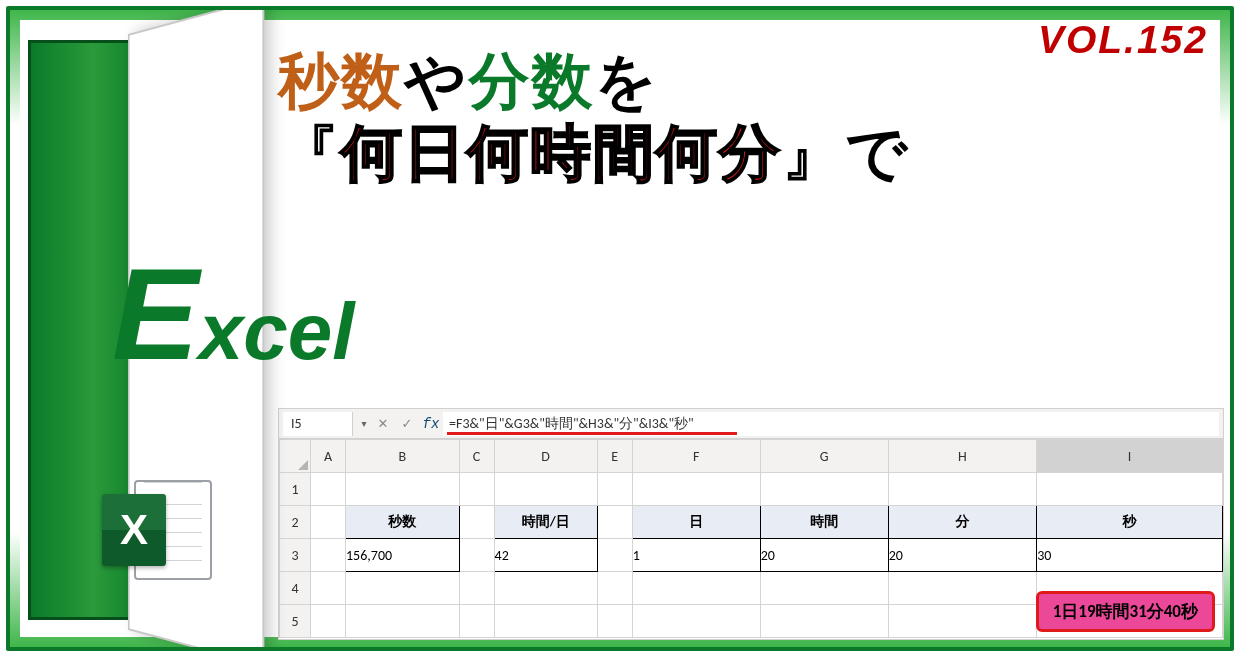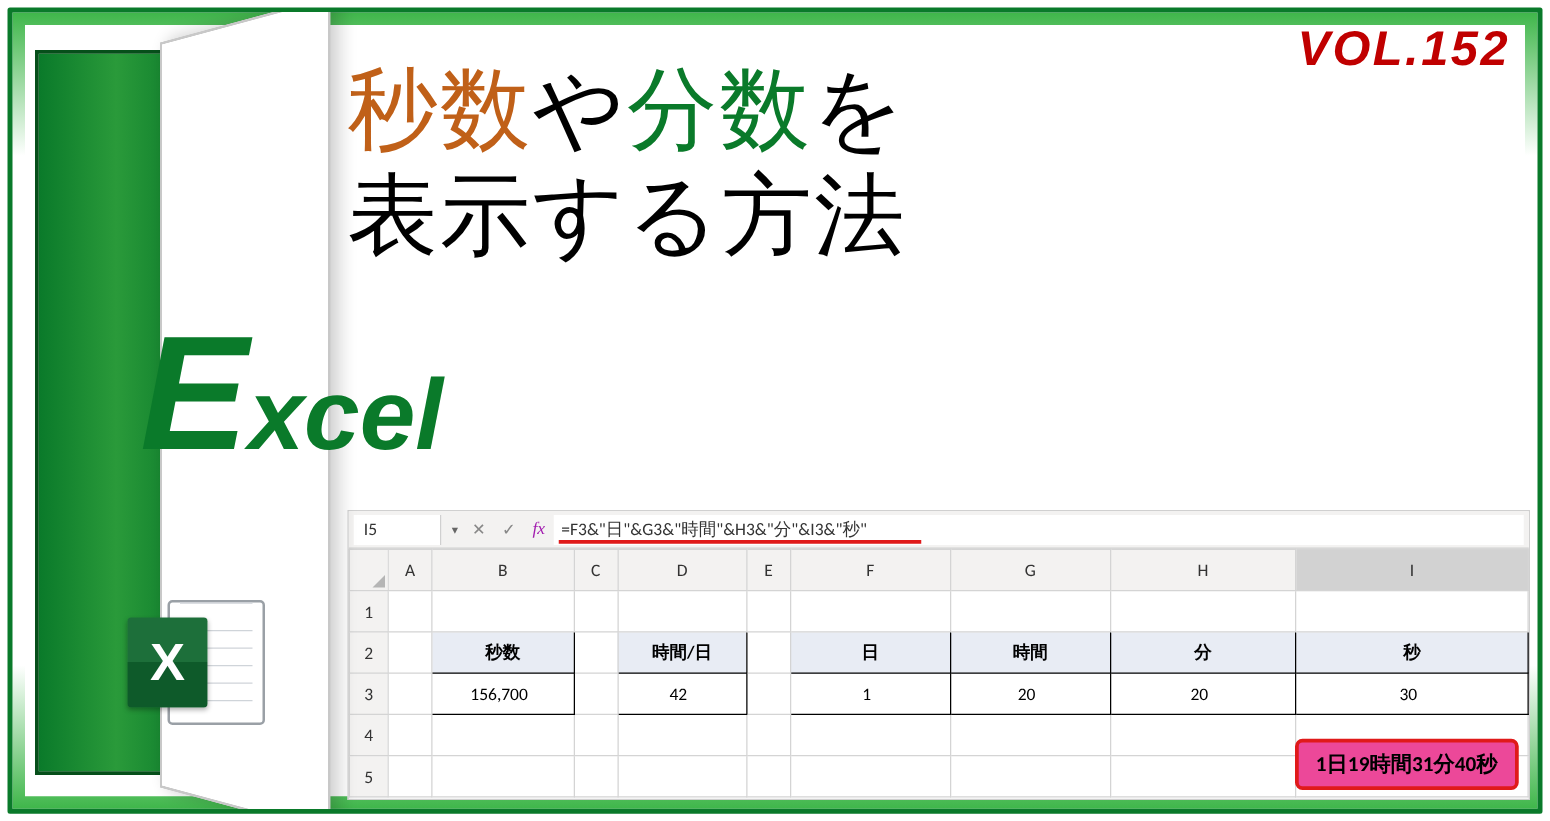--- a/index.html
+++ b/index.html
@@ -116,22 +116,22 @@
   font-family: Arial, sans-serif;
 }
 .title-block {
   position: absolute;
   left: 268px;
   top: 36px;
   right: 20px;
   z-index: 3;
 }
 .title-line {
-  font-size: 72px;
-  font-weight: 400;
+  font-size: 61px;
+  font-weight: 700;
   line-height: 1.18;
   letter-spacing: 2px;
 }
 .c-orange { color: #c06018; }
 .c-green { color: #0a7a2a; }
 .c-black { color: #000; }
 .c-red-outline {
   color: #e01a1a;
   -webkit-text-stroke: 2px #000;
 }
@@ -171,22 +171,22 @@
   text-align: center;
 }
 .fbar-btn {
   width: 24px;
   text-align: center;
   color: #888;
   font-size: 13px;
 }
 .fx {
   font-style: italic;
-  font-family: Liberation Serif, serif;
-  color: #a21caf;
+  font-family: Liberation Mono, monospace;
+  color: #0c4a6e;
   width: 24px;
   text-align: center;
 }
 .formula {
   flex: 1;
   padding-left: 6px;
   color: #333;
   position: relative;
   background: #fff;
   height: 24px;
@@ -244,21 +244,21 @@
 .col-H { width: 144px; }
 .col-I { width: 180px; }
 .hdr-cell {
   background: #e8ecf4 !important;
   border: 1.5px solid #000 !important;
   text-align: center;
   font-weight: 700 !important;
 }
 .val-cell {
   border: 1.5px solid #000 !important;
-  text-align: center;
+  text-align: left;
   padding-right: 6px;
   font-weight: bold;
 }
 .row-2 td, .row-2 th { height: 40px; }
 .row-3 td, .row-3 th { height: 40px; }
 .sel-col { background: #d2d2d2 !important; color: #0a6b3a; }
 .result-box {
   position: absolute;
   right: 8px;
   bottom: 6px;
@@ -291,21 +291,23 @@
     <div class="ei-sheet"></div>
     <div class="ei-book">
       <span class="ei-x">X</span>
     </div>
   </div>
 
   <div class="title-block">
     <div class="title-line">
       <span class="c-orange">秒数</span><span class="c-black">や</span><span class="c-green">分数</span><span class="c-black">を</span>
     </div>
-    <div class="title-line c-black">表示する方法</div>
+    <div class="title-line">
+      <span class="c-black">『</span><span class="c-red-outline">何日何時間何分</span><span class="c-black">』で</span>
+    </div>
   </div>
 
   <div class="ss">
     <div class="fbar">
       <div class="name-box">I5</div>
       <div class="fbar-drop">▾</div>
       <div class="fbar-btn">✕</div>
       <div class="fbar-btn">✓</div>
       <div class="fx">fx</div>
       <div class="formula">

